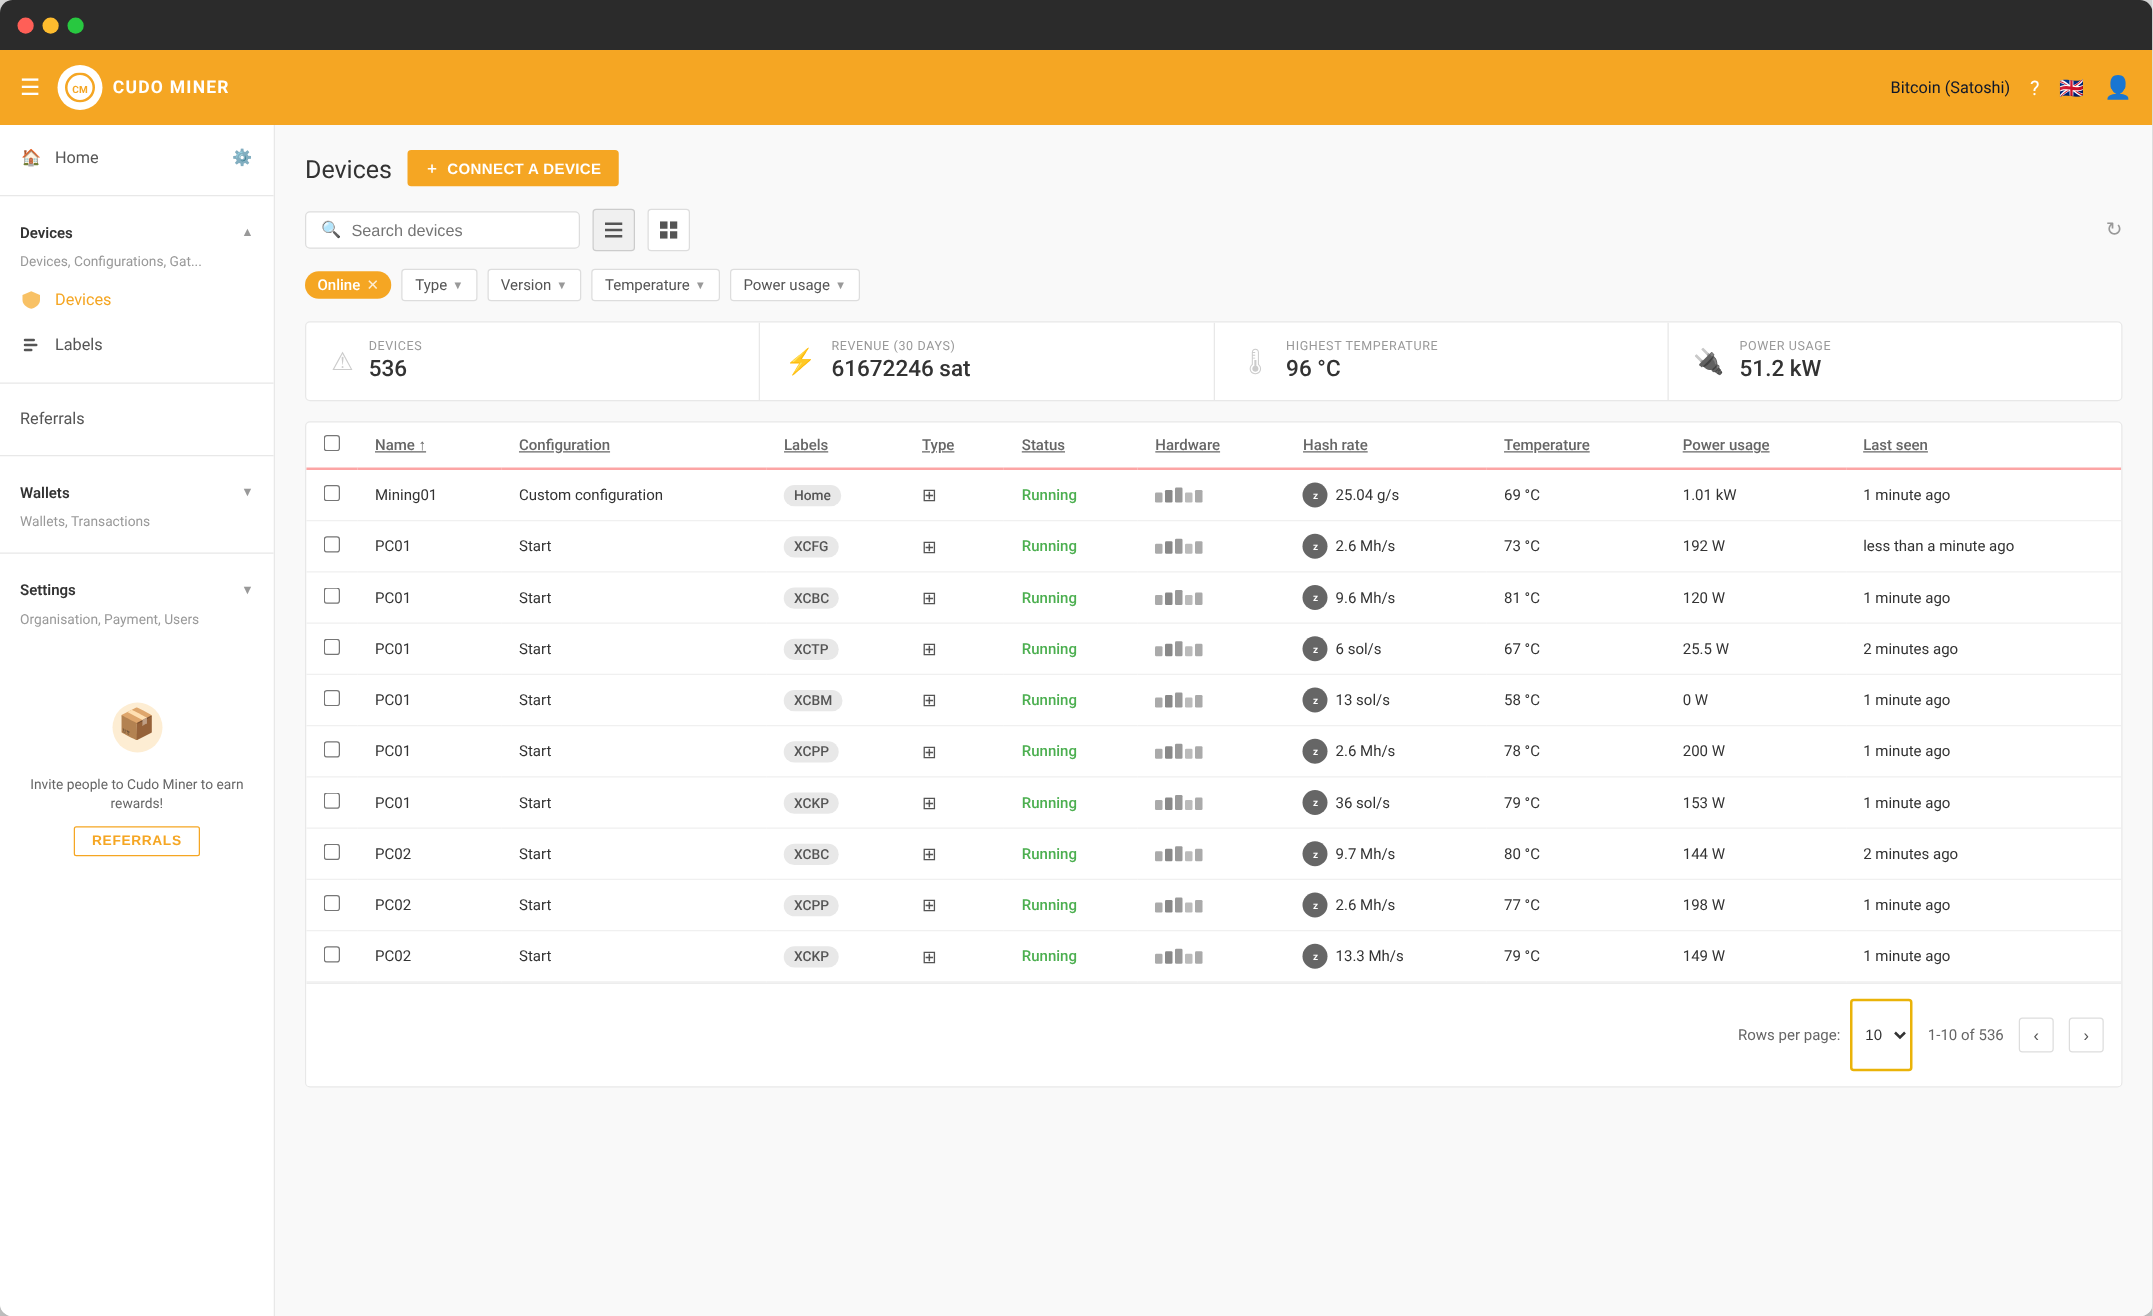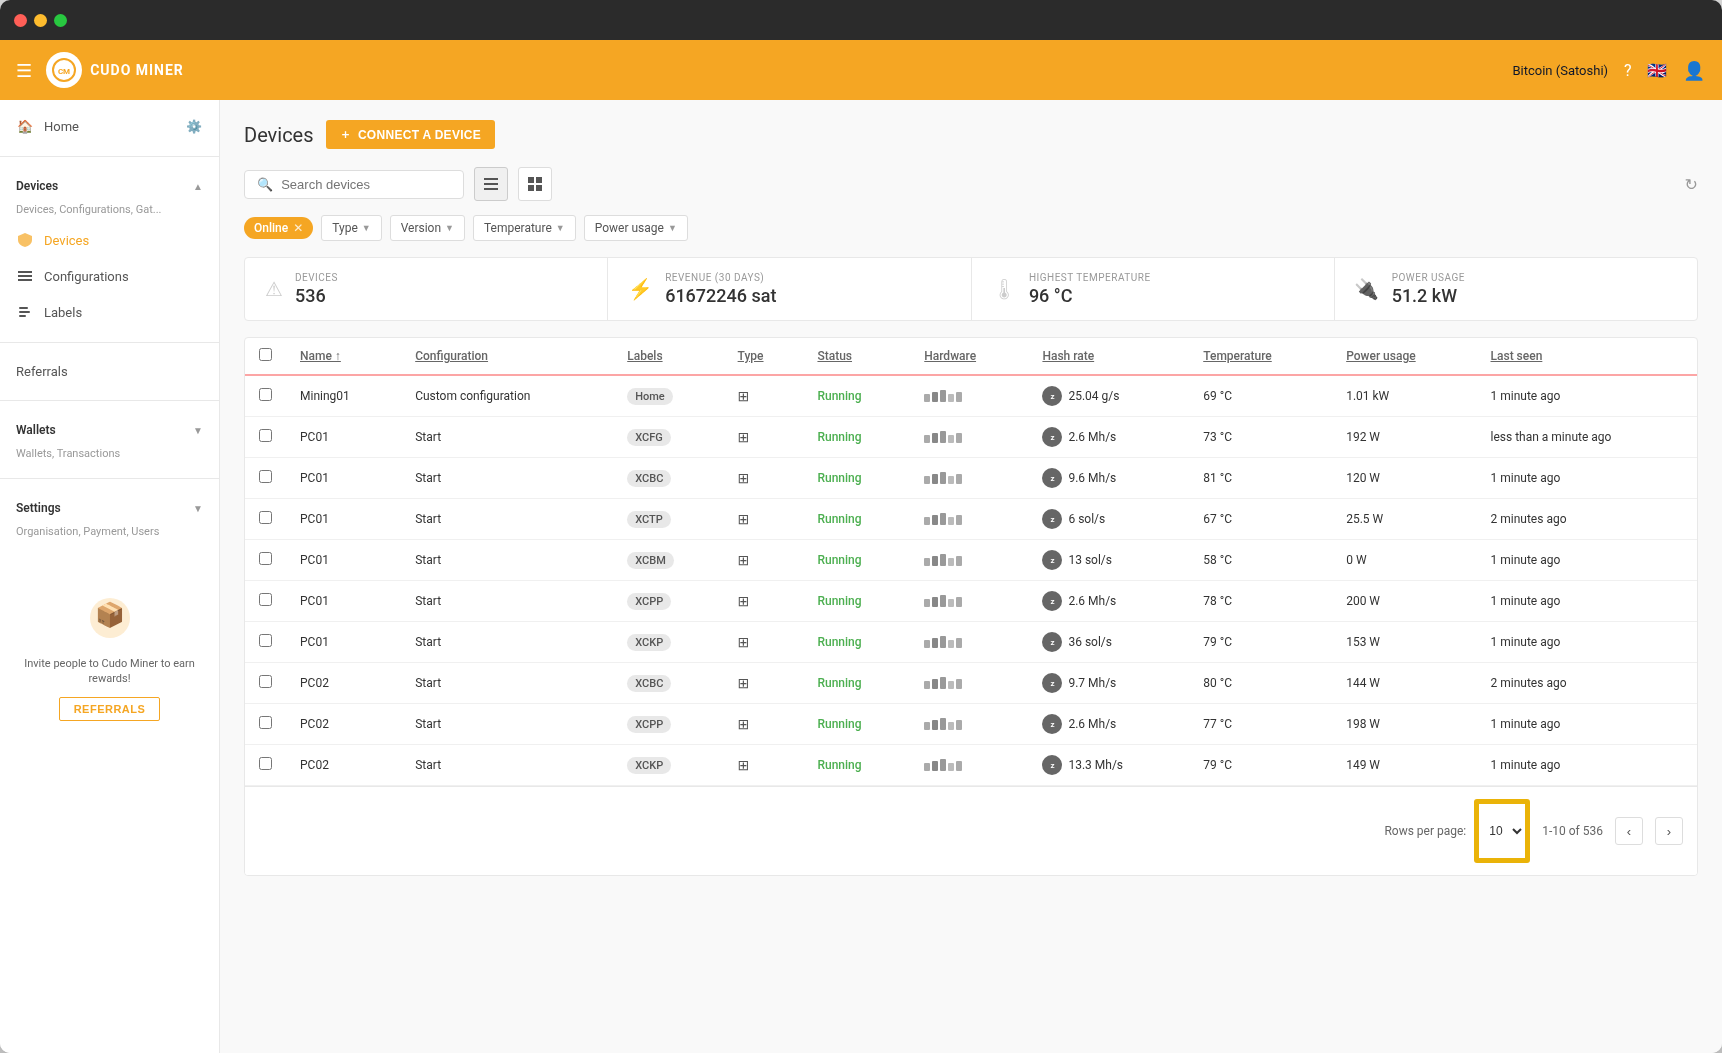--- a/index.html
+++ b/index.html
@@ -90,21 +90,21 @@
     .label-badge { background: #e8e8e8; color: #555; padding: 2px 8px; border-radius: 10px; font-size: 11px; font-weight: 500; }
     .status-running { color: #4caf50; font-weight: 500; }
     .hardware-bars { display: flex; gap: 2px; align-items: flex-end; }
     .hw-bar { width: 6px; background: #999; border-radius: 1px; }
 
     .type-icon { color: #555; font-size: 14px; }
 
     
     .pagination { display: flex; align-items: center; justify-content: flex-end; gap: 12px; padding: 12px 14px; border-top: 1px solid #e8e8e8; background: white; }
     .rows-per-page { display: flex; align-items: center; gap: 8px; font-size: 12px; color: #666; }
-    .rows-select { border: 5px solid #eab308; border-radius: 3px; padding: 19px 6px; font-size: 12px; color: #333; background: white; cursor: pointer; }
+    .rows-select { border: 2px solid #eab308; border-radius: 3px; padding: 19px 6px; font-size: 12px; color: #333; background: white; cursor: pointer; }
     .page-info { font-size: 12px; color: #666; }
     .page-btn { width: 28px; height: 28px; border: 1px solid #ddd; background: white; border-radius: 3px; display: flex; align-items: center; justify-content: center; cursor: pointer; color: #555; font-size: 13px; }
 
     .algo-icon { display: inline-flex; align-items: center; justify-content: center; width: 20px; height: 20px; border-radius: 50%; background: #666; color: white; font-size: 8px; font-weight: bold; }
   </style>
 </head>
 <body>
 
 <div class="window">
 
@@ -162,30 +162,20 @@
 
           <div class="sidebar-item active">
             <div class="sidebar-item-icon">
               <svg width="16" height="16" viewBox="0 0 16 16" fill="currentColor">
                   <path d="M8 1L1 4v4c0 3.5 3 6 7 7 4-1 7-3.5 7-7V4L8 1z" opacity="0.7"></path>
                 </svg>
             </div>
             <span>Devices</span>
           </div>
 
-          <div class="sidebar-item">
-            <div class="sidebar-item-icon">
-              <svg width="16" height="16" viewBox="0 0 16 16" fill="#555">
-                  <rect x="1" y="3" width="14" height="2"></rect>
-                  <rect x="1" y="7" width="14" height="2"></rect>
-                  <rect x="1" y="11" width="14" height="2"></rect>
-                </svg>
-            </div>
-            <span>Configurations</span>
-          </div>
 
 
           <div class="sidebar-item">
             <div class="sidebar-item-icon">
               <svg width="16" height="16" viewBox="0 0 16 16" fill="#555">
                   <rect x="2" y="3" width="9" height="2" rx="1"></rect>
                   <rect x="2" y="7" width="11" height="2" rx="1"></rect>
                   <rect x="2" y="11" width="7" height="2" rx="1"></rect>
                 </svg>
             </div>

